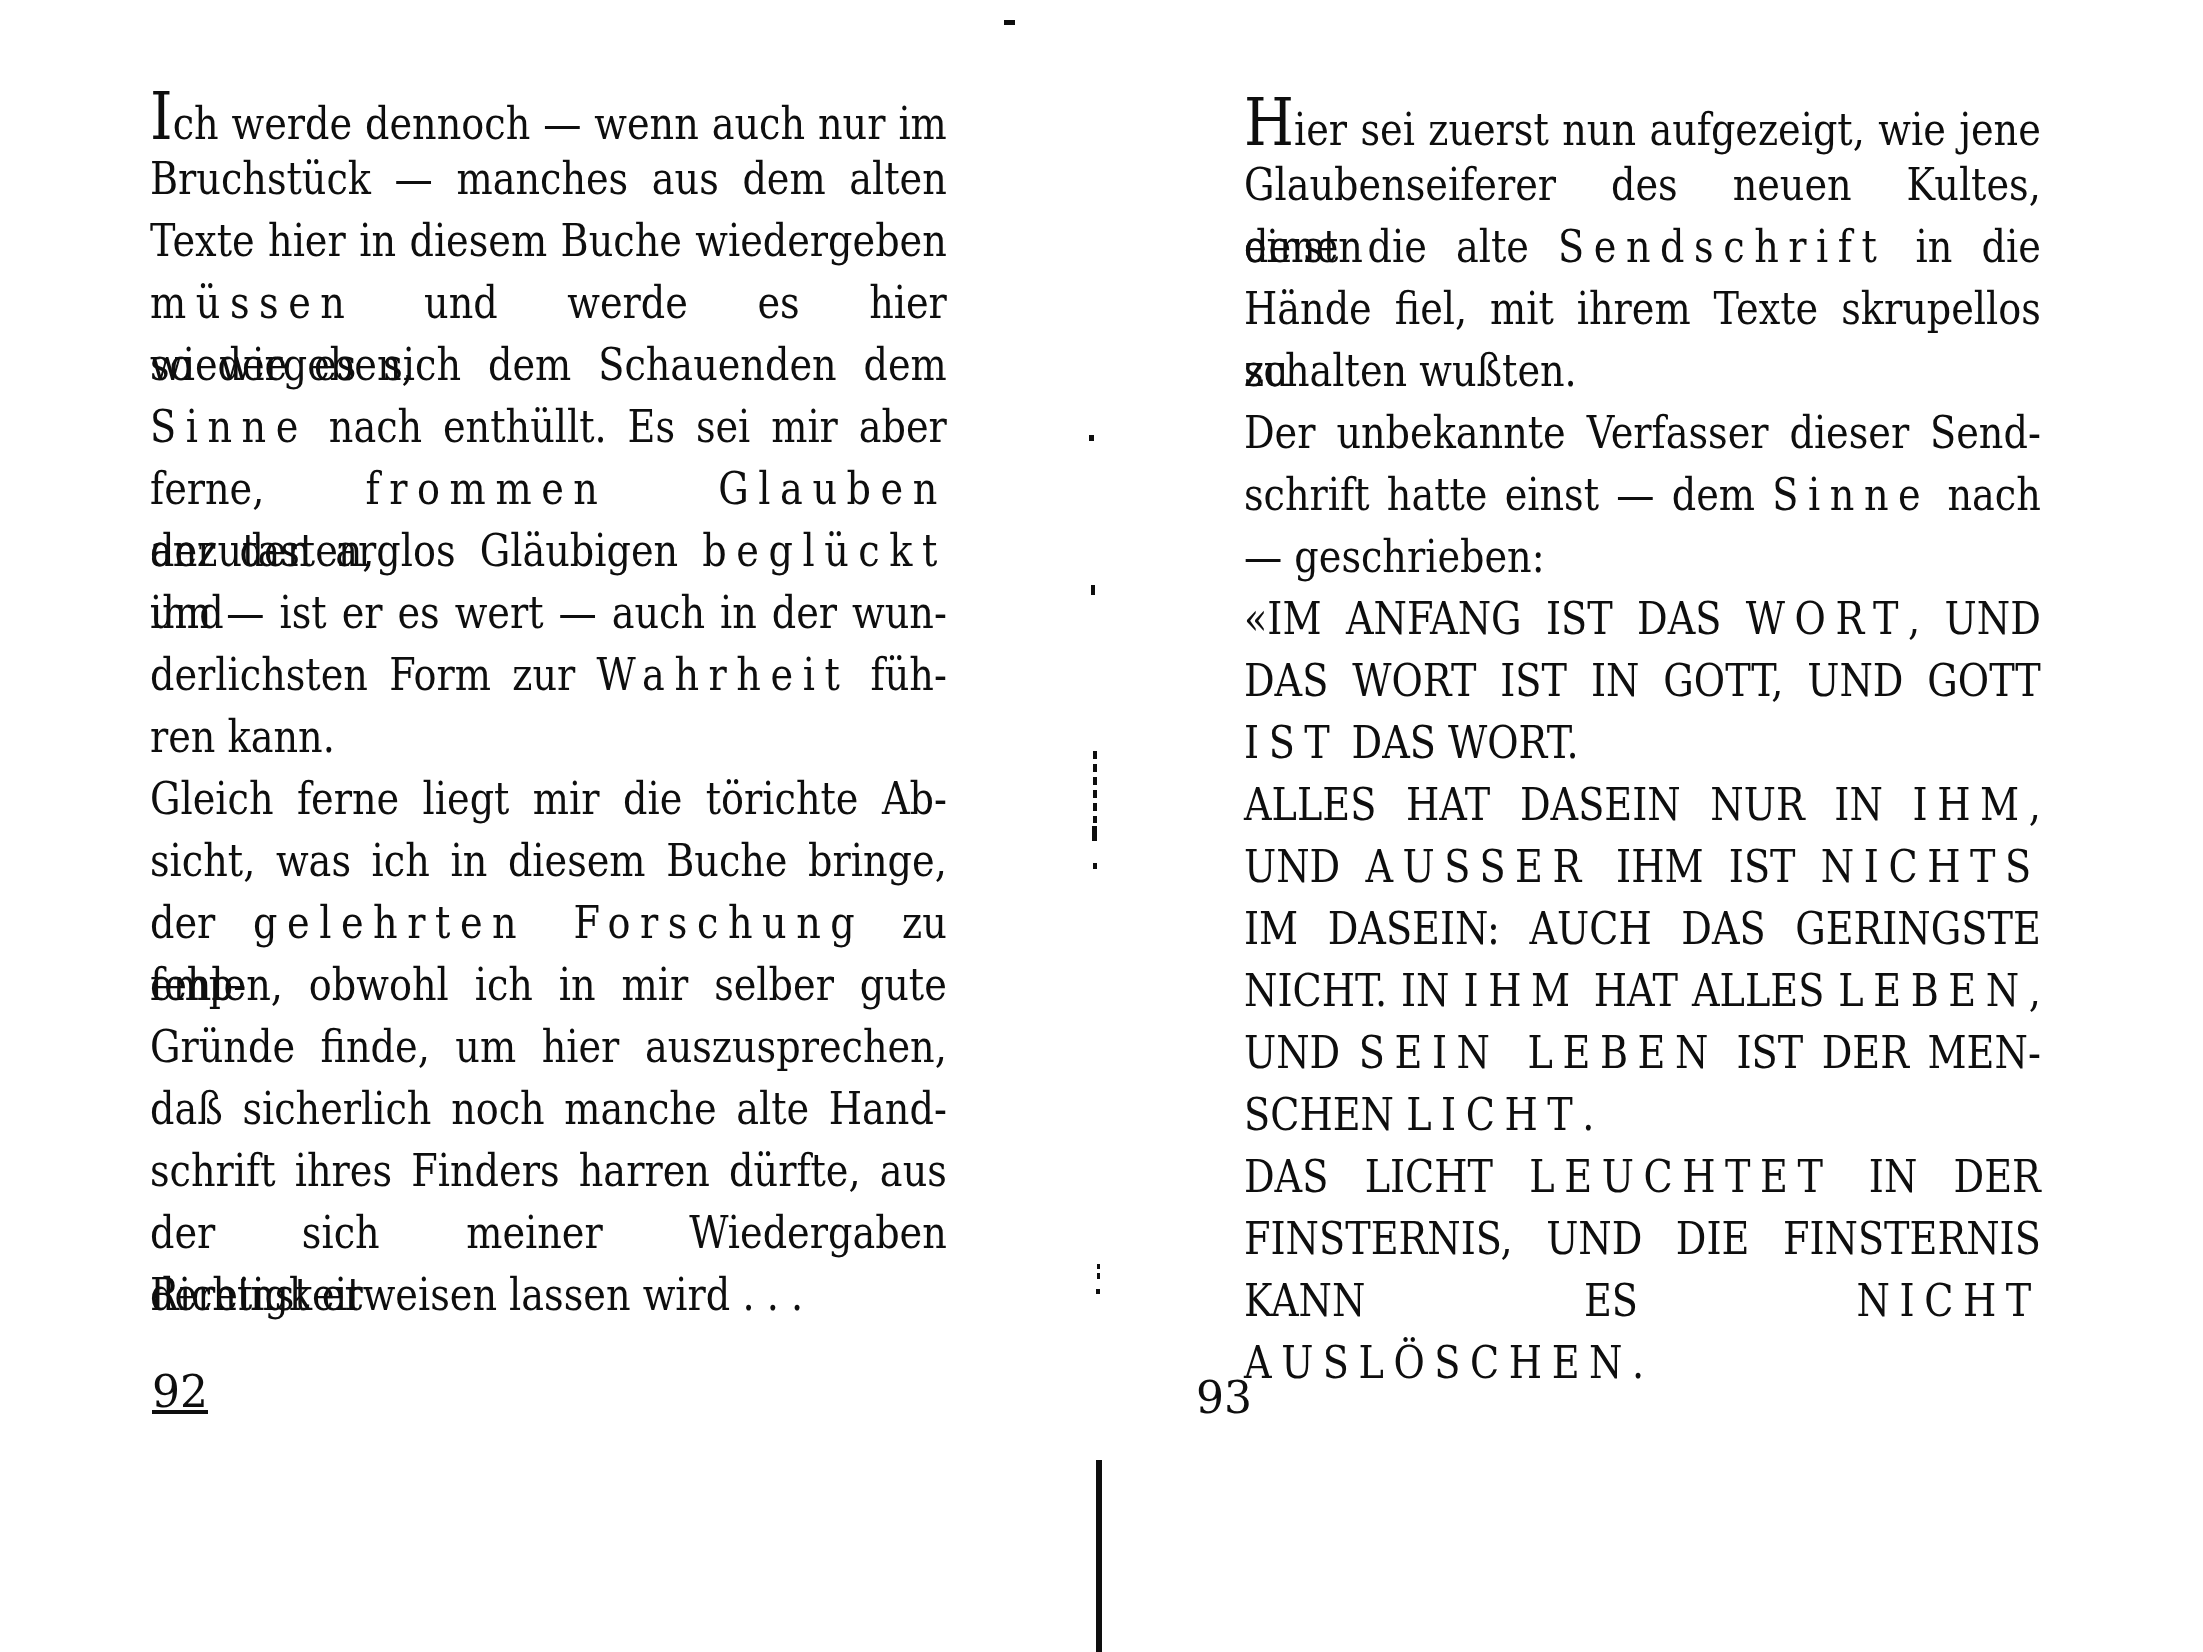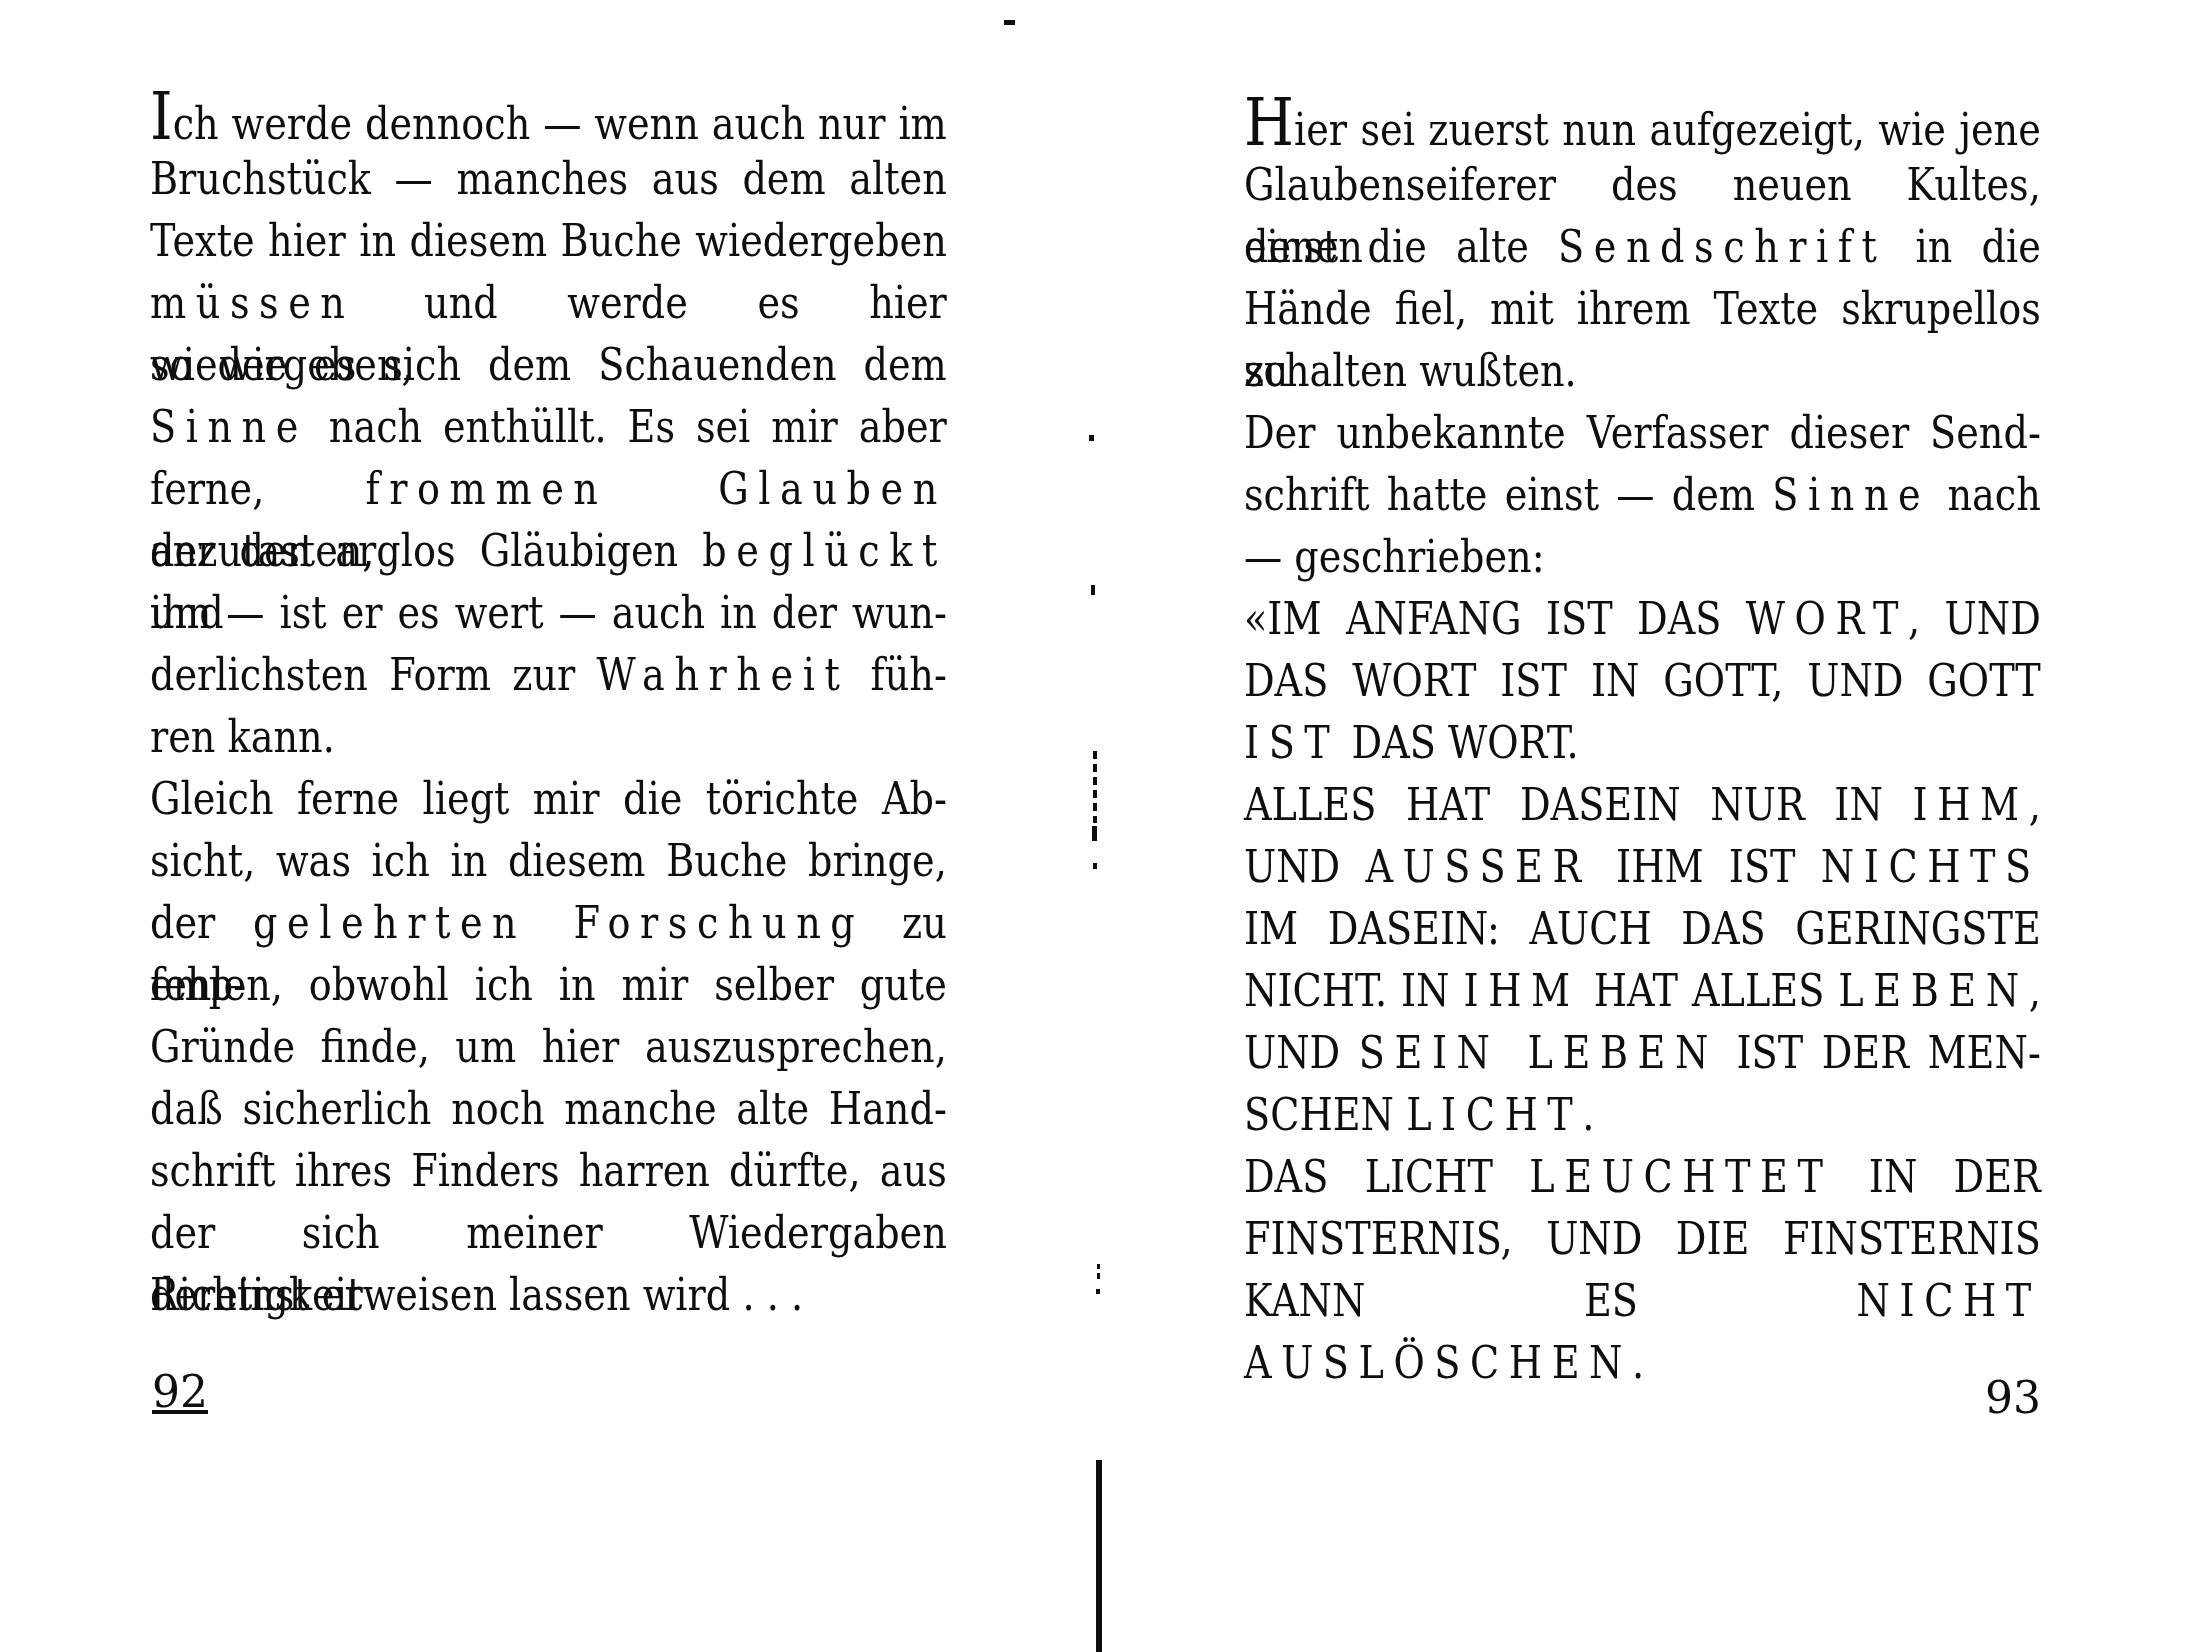--- a/index.html
+++ b/index.html
@@ -40,21 +40,21 @@
   .initial {
     font-size: 150%;
   }
   .page-number {
     position: absolute;
     font-size: 44px;
     line-height: 48px;
     color: #0e0e0e;
   }
   #pn-92 { left: 152px; top: 1368px; text-decoration: underline; }
-  #pn-93-wrap { left: 1244px; top: 1374px; width: 797px; text-align: right; }
+  #pn-93-wrap { left: 1196px; top: 1374px; width: 797px; text-align: left; }
   .mark {
     position: absolute;
     background: #0e0e0e;
   }
   #gm-top-dash      { left: 1004px; top: 20px;   width: 11px; height: 4.6px; }
   #gm-dot-1         { left: 1089px; top: 435px;  width: 4.6px;  height: 6.4px; }
   #gm-tick-1        { left: 1091px; top: 585px;  width: 3.7px;  height: 10px; }
   #gm-dashed-line   { left: 1093px; top: 751px;  width: 3.7px;  height: 72px;
                       background: repeating-linear-gradient(#0e0e0e 0 8.3px, transparent 8.3px 13px); }
   #gm-tick-2        { left: 1092px; top: 826px;  width: 4.6px;  height: 14.7px; }

